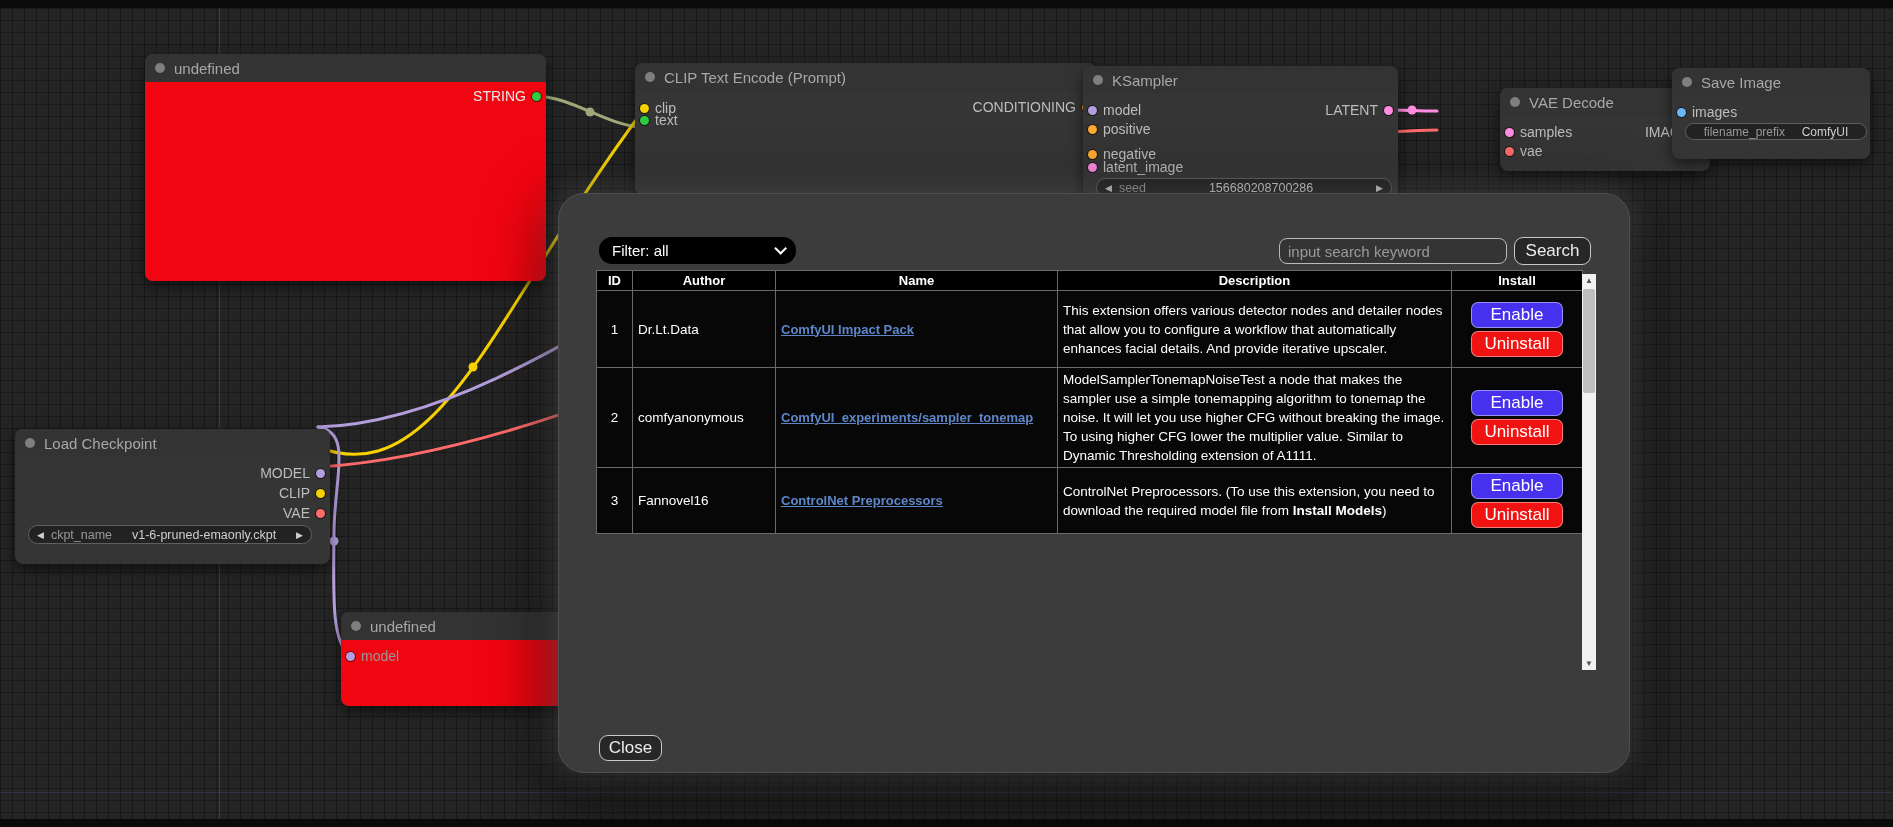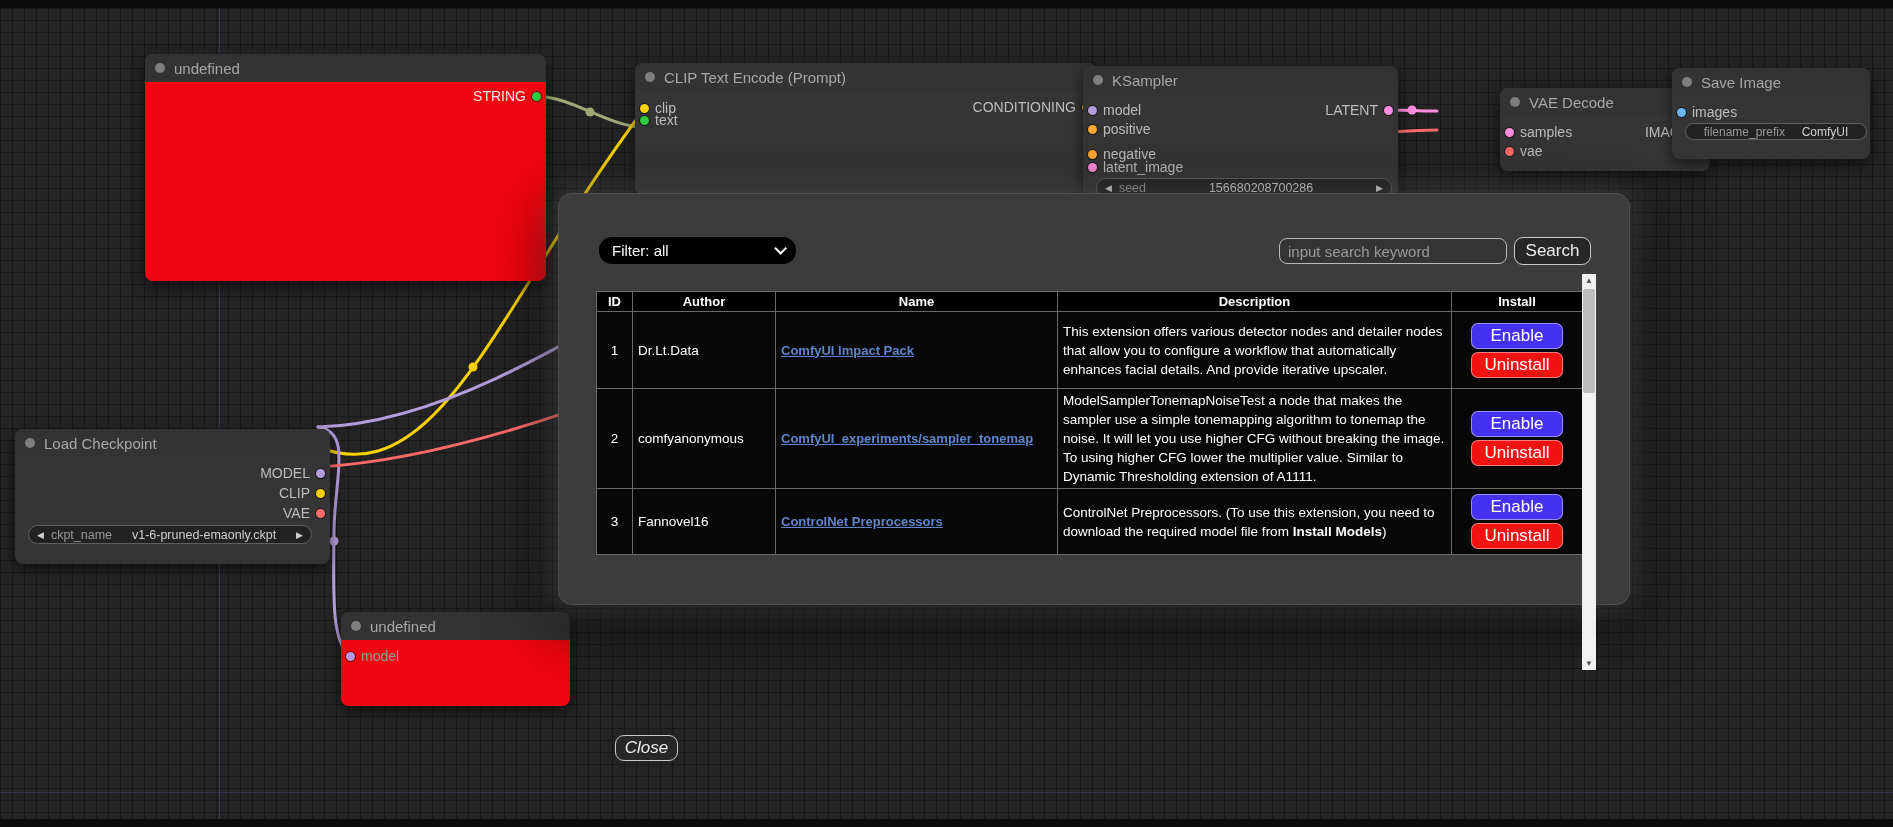--- a/index.html
+++ b/index.html
@@ -31,38 +31,38 @@
   .dot { width:9px; height:9px; border-radius:50%; box-shadow:0 0 0 1px rgba(0,0,0,.5); flex:0 0 auto; }
   .onred { color:#e9e9e9; }
   .onred2 { color:#9a9a9a; }
   .widget { position:absolute; display:flex; align-items:center; gap:7px; background:#222;
     border:1px solid #5f5f5f; border-radius:10px; font-size:12.5px; color:#cfcfcf; padding:0 8px; z-index:3; }
   .widget .wname { color:#989898; }
   .widget .spacer { flex:1; }
   .warrow { font-size:9px; color:#d0d0d0; }
 
   
-  .dialog { position:absolute; left:558px; top:193px; width:1072px; height:412px; z-index:10;
-    background:#3c3c3c; border:1px solid #4f4f4f; border-radius:14px;
+  .dialog { position:absolute; left:558px; top:193px; width:1072px; height:580px; z-index:10;
+    background:#3c3c3c; border:1px solid #4f4f4f; border-radius:26px;
     box-shadow:0 0 30px 6px rgba(225,225,225,.15), 0 16px 60px 12px rgba(0,0,0,.55); }
   .filter-select { position:absolute; left:40px; top:43px; width:197px; height:27px;
     background:#000; border-radius:13px; color:#fff; font-size:15px;
     display:flex; align-items:center; padding:0 13px; cursor:pointer; }
   .chev { margin-left:auto; width:9px; height:9px; border-right:2.5px solid #fff;
     border-bottom:2.5px solid #fff; transform:rotate(45deg) translateY(-3px); }
   .search-input { position:absolute; left:720px; top:44px; width:228px; height:26px;
     background:#343434; border:1.5px solid #b9b9b9; border-radius:8px; color:#ddd;
     font-size:15px; padding:0 8px; outline:none; }
   .search-input::placeholder { color:#9a9a9a; }
   .btn { background:#272727; border:1px solid #c9c9c9; border-radius:9px; color:#ededed;
     font-size:17px; cursor:pointer; font-family:inherit; }
   .search-btn { position:absolute; left:955px; top:43px; width:77px; height:28px; }
-  .close-btn { position:absolute; left:56px; top:541px; width:63px; height:26px;font-style:italic; }
-
-  table.grid { position:absolute; left:37px; top:97px; width:986px; border-collapse:collapse;
+  .close-btn { position:absolute; left:40px; top:541px; width:63px; height:26px; }
+
+  table.grid { position:absolute; left:37px; top:76px; width:986px; border-collapse:collapse;
     background:#a3a3a3; color:#fff; font-size:13.5px; table-layout:fixed; }
   table.grid th { background:#000; border:1px solid #6a6a6a; font-size:13px; font-weight:bold;
     padding:2px 3px; text-align:center; }
   table.grid td { border:1px solid #6a6a6a; background:#070707; padding:2px 5px; vertical-align:middle; }
   td.cid { text-align:center; }
   a.ext-link { font-weight:bold; text-decoration:underline; white-space:nowrap; font-size:13px; }
   td.desc { line-height:19px; padding:1px 4px; }
   .ibtn { display:block; margin:3px auto; width:92px; padding:2px 0; font-size:17px;
     color:#fff; border:1px solid rgba(255,255,255,.45); border-radius:7px; cursor:pointer;
     font-family:inherit; text-align:center; }

